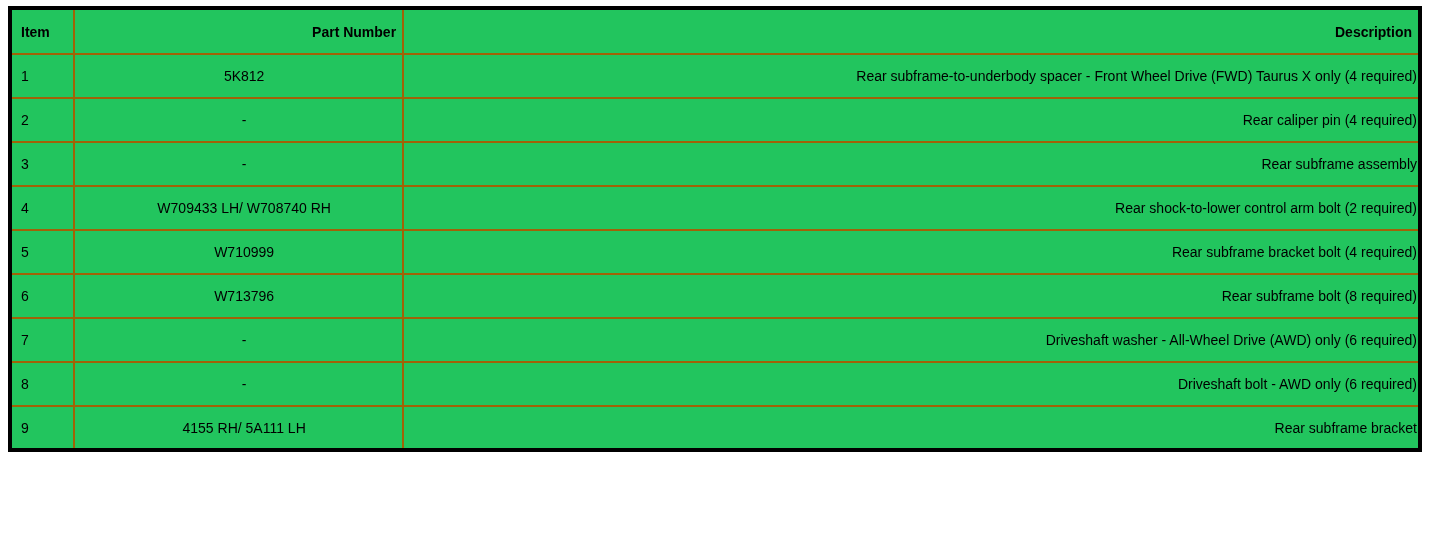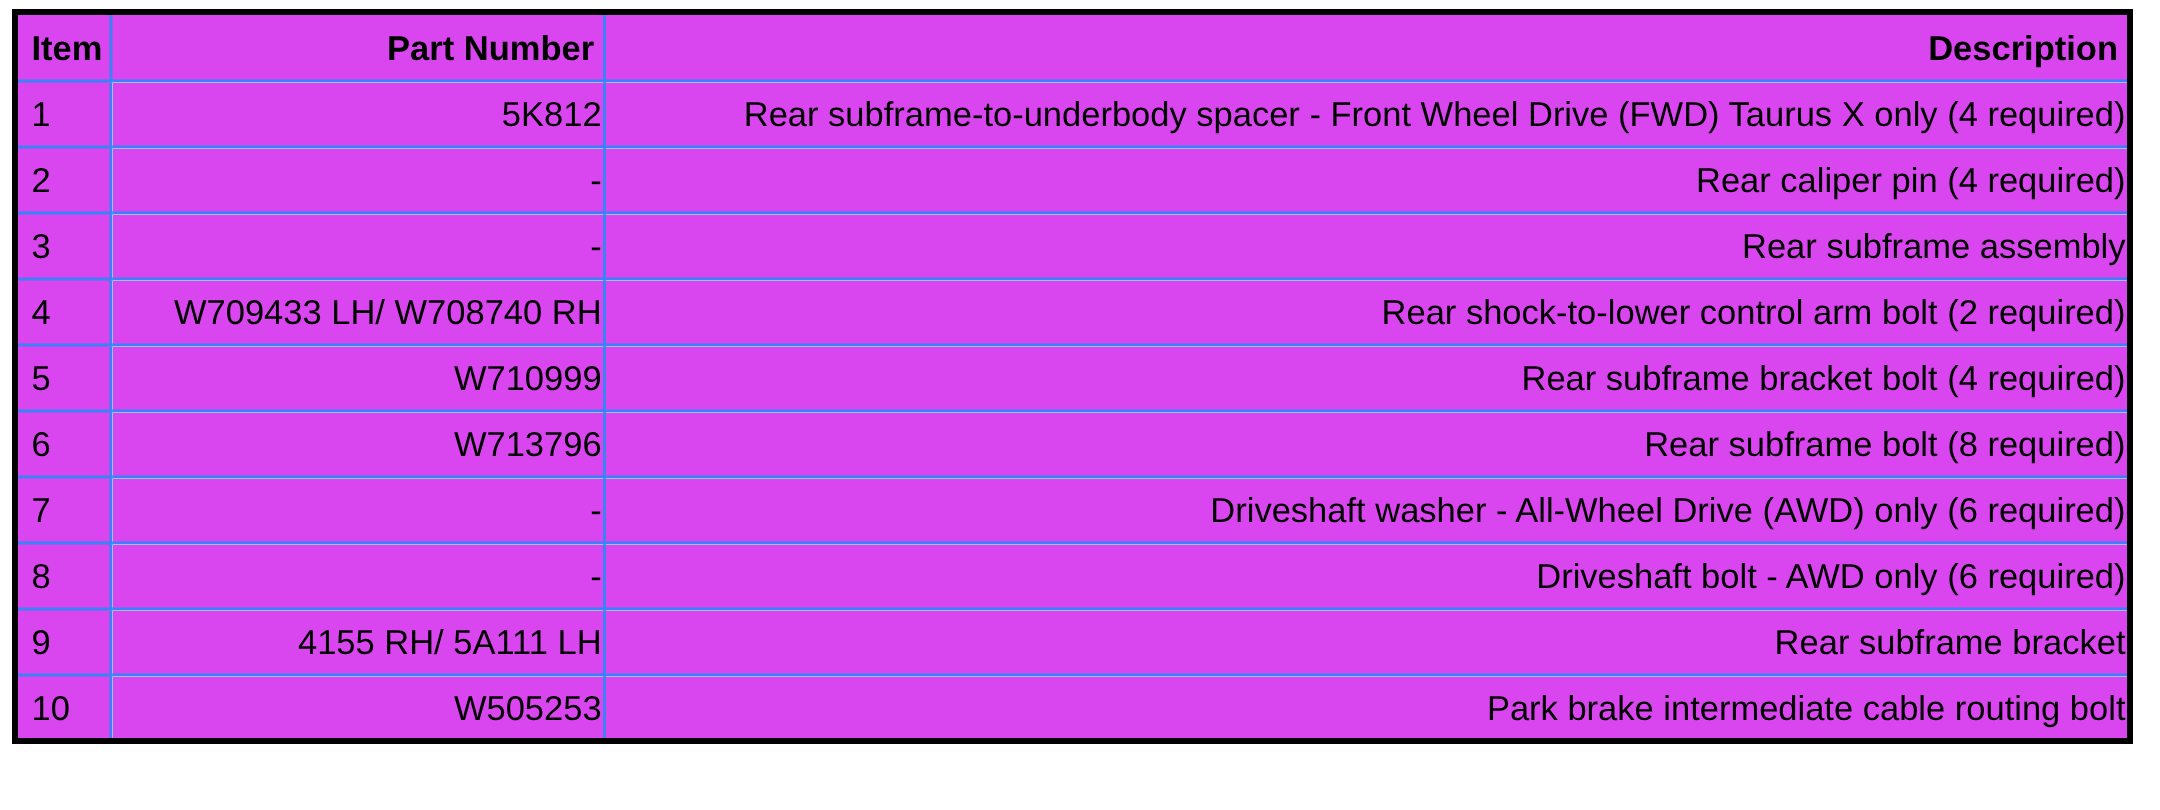--- a/index.html
+++ b/index.html
@@ -32,27 +32,27 @@
     background: #ffffff;
     border: 4px solid #000000;
   }
 
   .parts-table col.col-item      { width: 64px; }
   .parts-table col.col-part      { width: 328px; }
   .parts-table col.col-desc      { width: 1014px; }
 
   .parts-table th,
   .parts-table td {
-    border: 2px solid #3b82f6;
+    border: 2px solid #a16207;
     height: 44px;
     box-sizing: border-box;
-    font-size: 23px;
+    font-size: 14px;
     line-height: 22px;
     vertical-align: middle;
-    background: #d946ef;
+    background: #22c55e;
     color: #000000;
   }
 
   .parts-table thead th {
     font-weight: bold;
     height: 46px;
   }
 
   th.h-item {
     text-align: left;
@@ -62,21 +62,21 @@
     text-align: right;
     padding: 0 6px;
   }
 
   td.c-item {
     text-align: left;
     padding-left: 9px;
     white-space: nowrap;
   }
   td.c-part {
-    text-align: right;
+    text-align: center;
     padding-left: 12px;
     white-space: nowrap;
     overflow: hidden;
   }
   td.c-desc {
     text-align: right;
     padding-left: 9px;
     white-space: nowrap;
     overflow: hidden;
   }
@@ -137,20 +137,15 @@
         <tr>
           <td class="c-item">8</td>
           <td class="c-part">-</td>
           <td class="c-desc">Driveshaft bolt - AWD only (6 required)</td>
         </tr>
         <tr>
           <td class="c-item">9</td>
           <td class="c-part">4155 RH/ 5A111 LH</td>
           <td class="c-desc">Rear subframe bracket</td>
         </tr>
-        <tr>
-          <td class="c-item">10</td>
-          <td class="c-part">W505253</td>
-          <td class="c-desc">Park brake intermediate cable routing bolt</td>
-        </tr>
       </tbody>
   </table>
 </div>
 
 </body></html>

